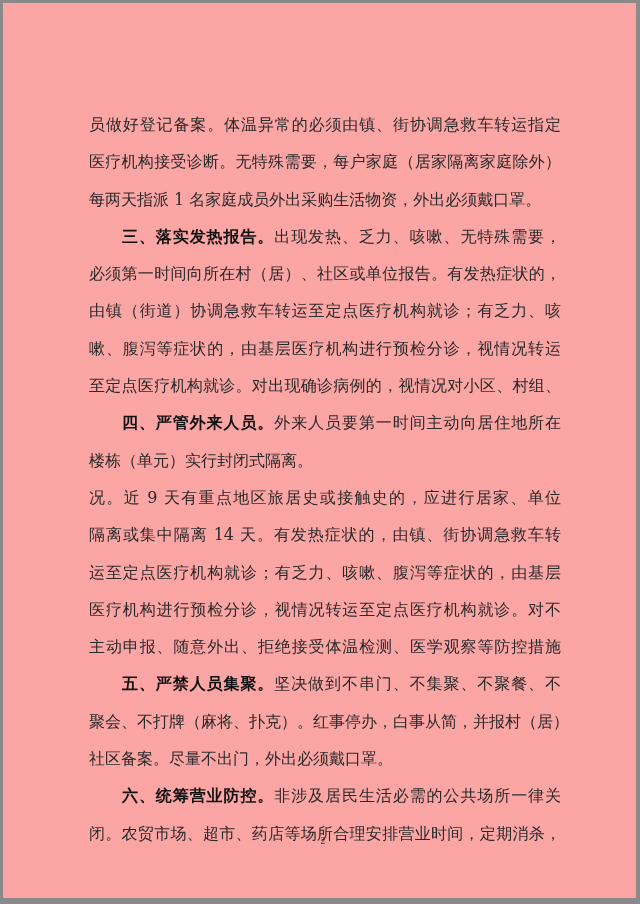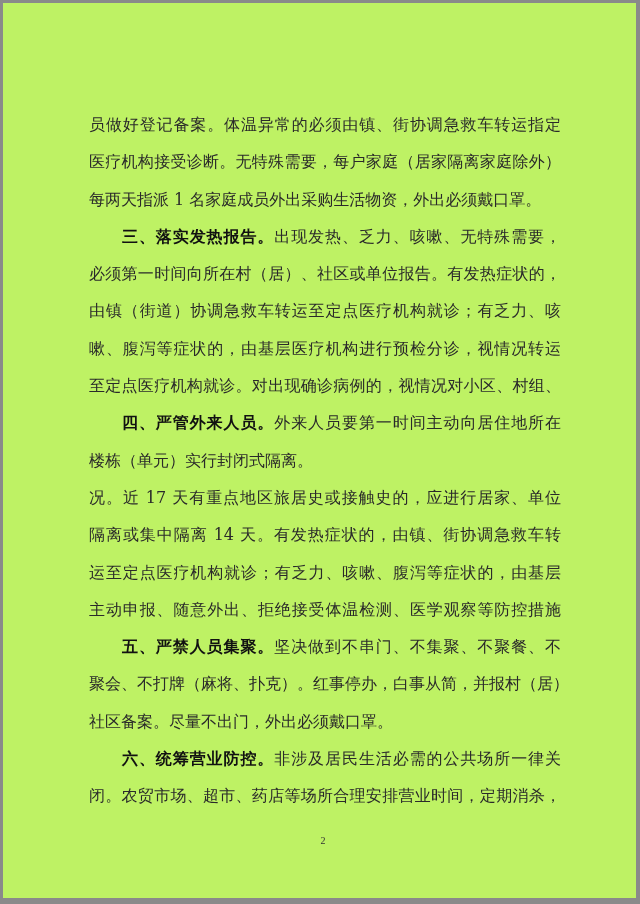--- a/index.html
+++ b/index.html
@@ -6,21 +6,21 @@
   body {
     width: 640px; height: 904px;
     background: #8a8a8a;
     position: relative;
     overflow: hidden;
   }
   .page {
     position: absolute;
     left: 3px; top: 3px;
     width: 633px; height: 895px;
-    background: #bef264;
+    background: #fca5a5;
   }
   .text-block {
     position: absolute;
     left: 86px;
     top: 103px;
     width: 472px;
     font-family: "DejaVu Serif", "Liberation Serif", serif;
     font-size: 16px;
     color: #2a2a2a;
     line-height: 37.3px;
@@ -62,23 +62,24 @@
       <div class="line"><span>员做好登记备案。体温异常的必须由镇、街协调急救车转运指定</span></div>
       <div class="line"><span>医疗机构接受诊断。无特殊需要，每户家庭（居家隔离家庭除外）</span></div>
       <div class="line last"><span>每两天指派 1 名家庭成员外出采购生活物资，外出必须戴口罩。</span></div>
       <div class="line indent"><span class="heading">三、落实发热报告。</span><span>出现发热、乏力、咳嗽、无特殊需要，</span></div>
       <div class="line"><span>必须第一时间向所在村（居）、社区或单位报告。有发热症状的，</span></div>
       <div class="line"><span>由镇（街道）协调急救车转运至定点医疗机构就诊；有乏力、咳</span></div>
       <div class="line"><span>嗽、腹泻等症状的，由基层医疗机构进行预检分诊，视情况转运</span></div>
       <div class="line"><span>至定点医疗机构就诊。对出现确诊病例的，视情况对小区、村组、</span></div>
       <div class="line indent"><span class="heading">四、严管外来人员。</span><span>外来人员要第一时间主动向居住地所在</span></div>
       <div class="line last"><span>楼栋（单元）实行封闭式隔离。</span></div>
-      <div class="line"><span>况。近 17 天有重点地区旅居史或接触史的，应进行居家、单位</span></div>
+      <div class="line"><span>况。近 9 天有重点地区旅居史或接触史的，应进行居家、单位</span></div>
       <div class="line"><span>隔离或集中隔离 14 天。有发热症状的，由镇、街协调急救车转</span></div>
       <div class="line"><span>运至定点医疗机构就诊；有乏力、咳嗽、腹泻等症状的，由基层</span></div>
+      <div class="line"><span>医疗机构进行预检分诊，视情况转运至定点医疗机构就诊。对不</span></div>
       <div class="line"><span>主动申报、随意外出、拒绝接受体温检测、医学观察等防控措施</span></div>
       <div class="line indent"><span class="heading">五、严禁人员集聚。</span><span>坚决做到不串门、不集聚、不聚餐、不</span></div>
       <div class="line"><span>聚会、不打牌（麻将、扑克）。红事停办，白事从简，并报村（居）、</span></div>
       <div class="line last"><span>社区备案。尽量不出门，外出必须戴口罩。</span></div>
       <div class="line indent"><span class="heading">六、统筹营业防控。</span><span>非涉及居民生活必需的公共场所一律关</span></div>
       <div class="line"><span>闭。农贸市场、超市、药店等场所合理安排营业时间，定期消杀，</span></div>
     </div>
   <div class="page-number">2</div>
 </div>
 

